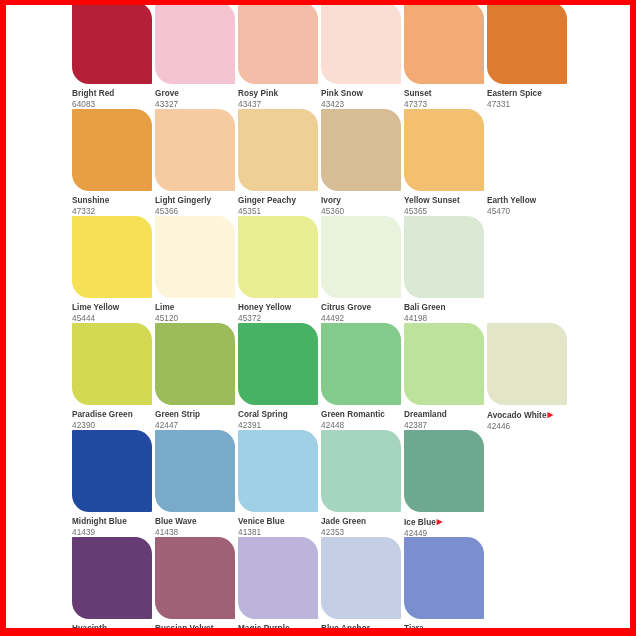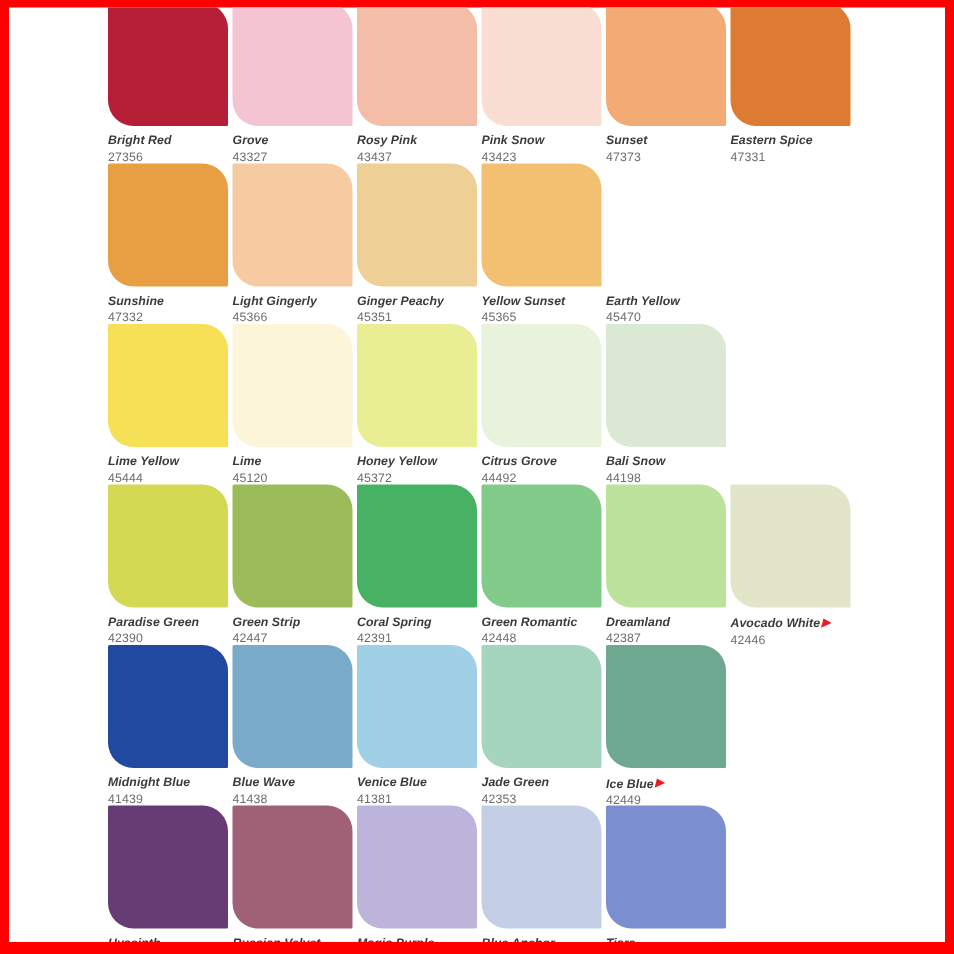--- a/index.html
+++ b/index.html
@@ -66,21 +66,20 @@
   }
 
   .label {
     margin-top: 5px;
     font-size: 8.2px;
     font-weight: bold;
     color: #3b3b3b;
     letter-spacing: 0.05px;
     white-space: nowrap;
     line-height: 10px;
-    font-style: italic;
   }
 
   .marker {
     color: #ec1c24;
     font-size: 7.5px;
     margin-left: 1px;
     vertical-align: 1px;
   }
 
   .code {
@@ -94,21 +93,21 @@
 </head>
 <body>
 
 <div id="frame">
   <div id="sheet">
     <div id="grid">
         <div class="swatch-row">
           <div class="swatch-cell">
             <div class="chip" style="background: rgb(181, 31, 56);"></div>
             <div class="label">Bright Red</div>
-            <div class="code">27356</div>
+            <div class="code">64083</div>
           </div>
           <div class="swatch-cell">
             <div class="chip" style="background: rgb(244, 196, 210);"></div>
             <div class="label">Grove</div>
             <div class="code">43327</div>
           </div>
           <div class="swatch-cell">
             <div class="chip" style="background: rgb(243, 189, 167);"></div>
             <div class="label">Rosy Pink</div>
             <div class="code">43437</div>
@@ -139,20 +138,25 @@
             <div class="chip" style="background: rgb(246, 203, 162);"></div>
             <div class="label">Light Gingerly</div>
             <div class="code">45366</div>
           </div>
           <div class="swatch-cell">
             <div class="chip" style="background: rgb(238, 207, 149);"></div>
             <div class="label">Ginger Peachy</div>
             <div class="code">45351</div>
           </div>
           <div class="swatch-cell">
+            <div class="chip" style="background: rgb(214, 189, 150);"></div>
+            <div class="label">Ivory</div>
+            <div class="code">45360</div>
+          </div>
+          <div class="swatch-cell">
             <div class="chip" style="background: rgb(243, 191, 113);"></div>
             <div class="label">Yellow Sunset</div>
             <div class="code">45365</div>
           </div>
           <div class="swatch-cell">
             <div class="chip"></div>
             <div class="label">Earth Yellow</div>
             <div class="code">45470</div>
           </div>
         </div>
@@ -172,21 +176,21 @@
             <div class="label">Honey Yellow</div>
             <div class="code">45372</div>
           </div>
           <div class="swatch-cell">
             <div class="chip" style="background: rgb(233, 242, 220);"></div>
             <div class="label">Citrus Grove</div>
             <div class="code">44492</div>
           </div>
           <div class="swatch-cell">
             <div class="chip" style="background: rgb(219, 233, 212);"></div>
-            <div class="label">Bali Snow</div>
+            <div class="label">Bali Green</div>
             <div class="code">44198</div>
           </div>
         </div>
         <div class="swatch-row">
           <div class="swatch-cell">
             <div class="chip" style="background: rgb(212, 217, 84);"></div>
             <div class="label">Paradise Green</div>
             <div class="code">42390</div>
           </div>
           <div class="swatch-cell">

